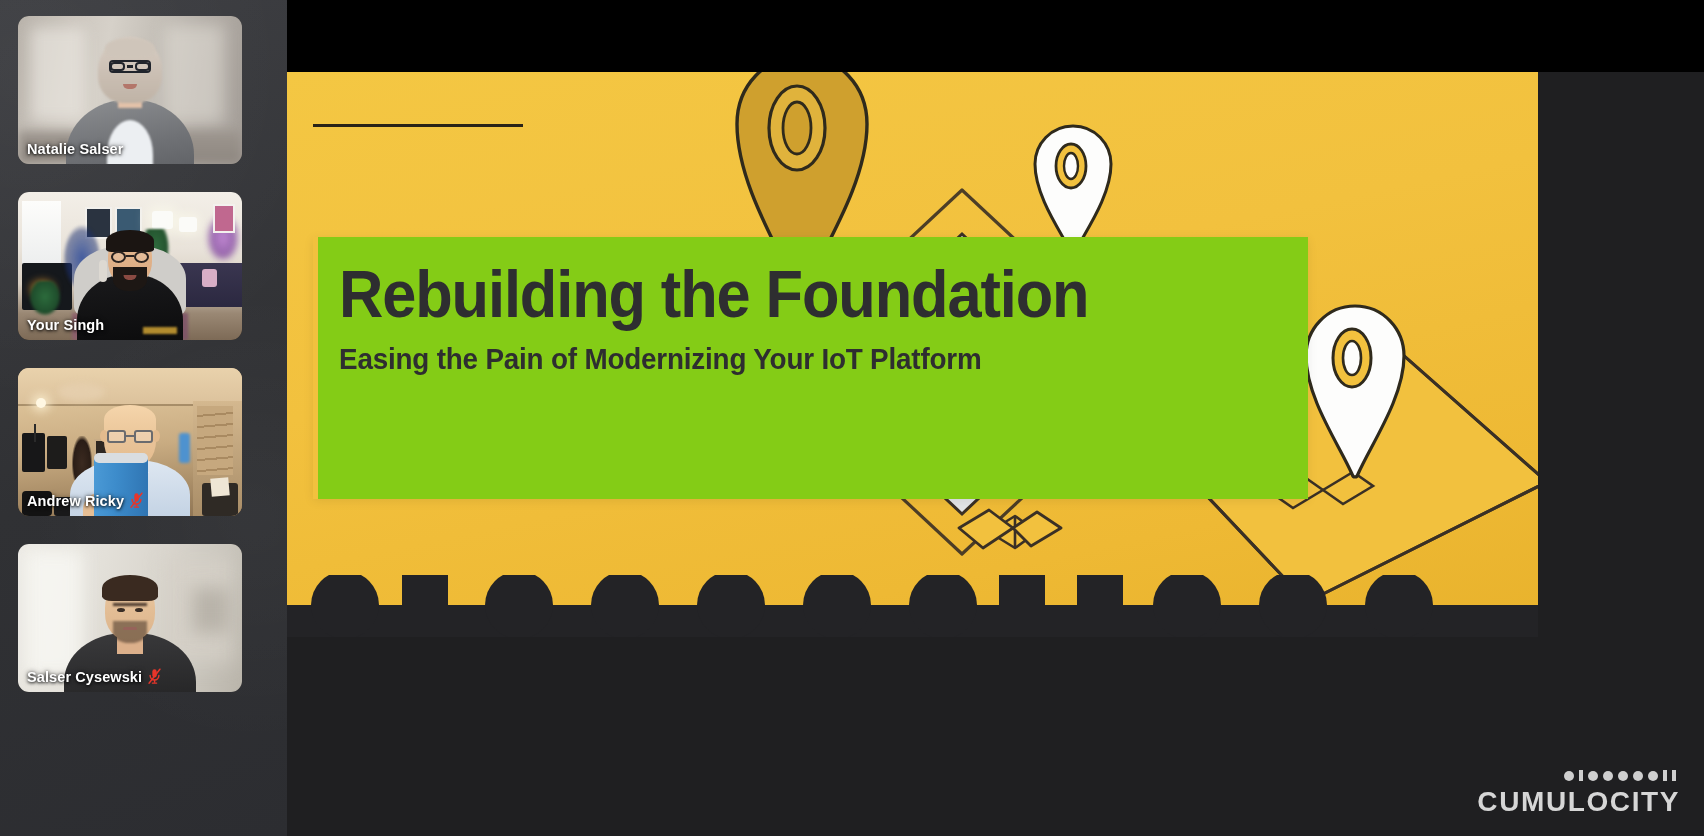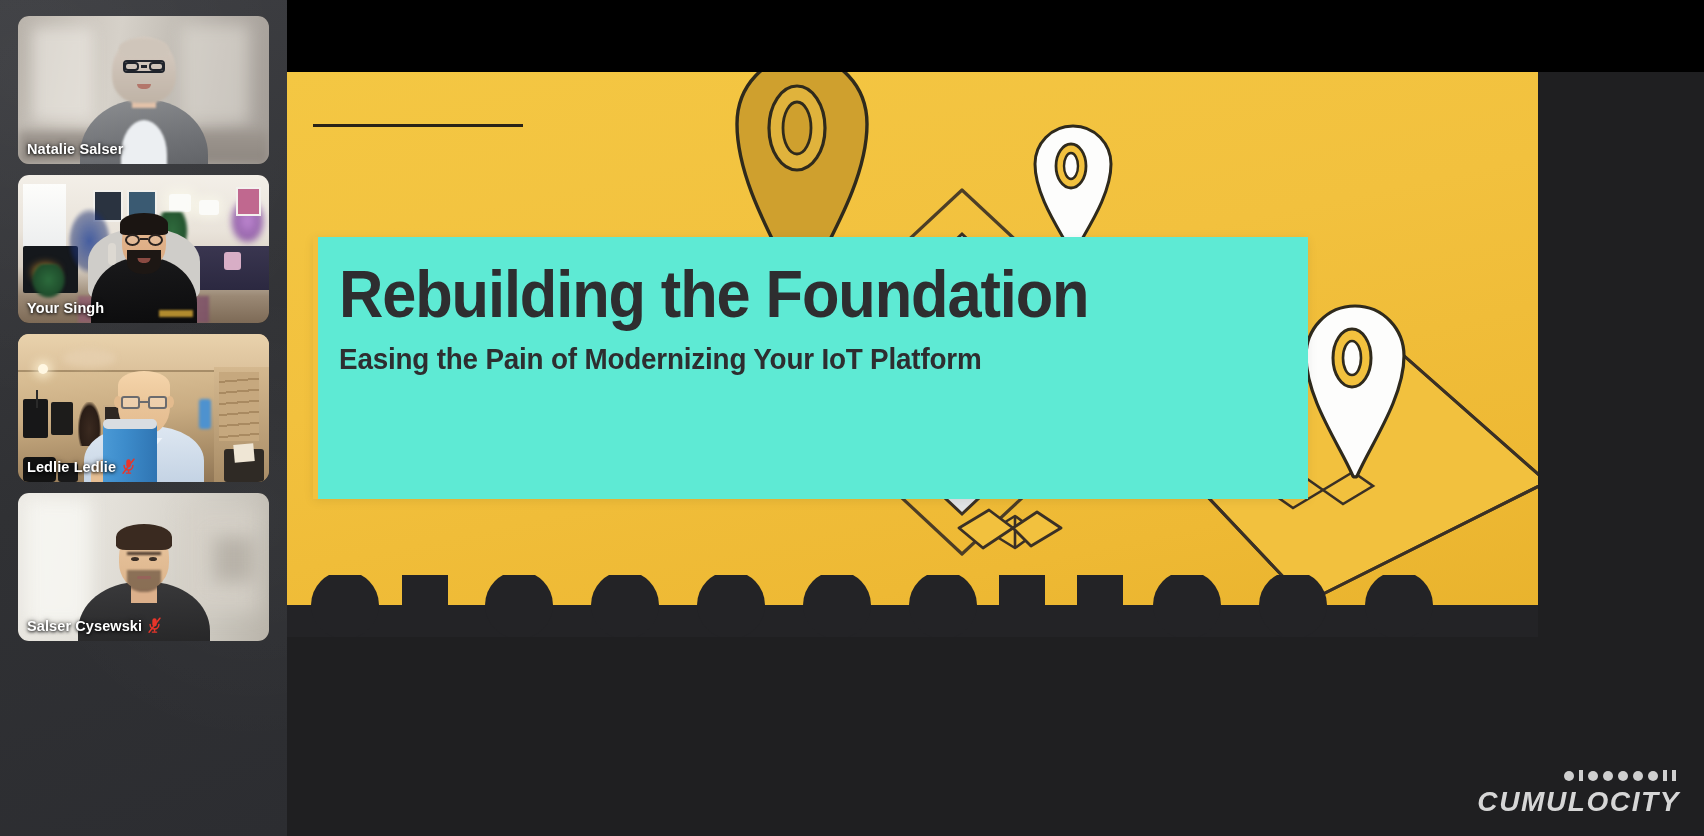--- a/index.html
+++ b/index.html
@@ -27,24 +27,24 @@
     content:""; position:absolute; inset:0;
     background:
       radial-gradient(circle at 10% 8%, rgba(255,255,255,0.045), transparent 42%),
       radial-gradient(circle at 88% 62%, rgba(255,255,255,0.03), transparent 40%),
       linear-gradient(160deg, #3b3c40 0%, #303134 55%, #2c2d31 100%);
     pointer-events:none;
   }
 
   .tile {
     position:relative;
-    width:251px; height:148px;
+    width:224px; height:148px;
     border-radius:11px;
     overflow:hidden;
-    margin-bottom:11px;
+    margin-bottom:28px;
     background:#111;
     z-index:2;
   }
 
   .tile-scene { position:absolute; inset:0; overflow:hidden; }
 
   .tile-name {
     position:absolute;
     left:9px; bottom:7px;
     display:flex; align-items:center; gap:5px;
@@ -221,21 +221,21 @@
 
   
   .iso{ position:absolute; pointer-events:none; }
 
   .pin{ position:absolute; }
 
   .card{
     position:absolute;
     left:26px; top:165px;
     width:995px; height:262px;
-    background:#5eead4;
+    background:#84cc16;
     box-shadow:0 2px 10px rgba(0,0,0,.08);
   }
   .card-accent{ position:absolute; left:0; top:0; width:5px; height:100%; background:#f2c13e;}
   .slide-title{
     position:absolute; left:26px; top:24px;
     font-family:"Liberation Sans", sans-serif;
     font-weight:bold;
     font-size:66px;
     line-height:1;
     letter-spacing:-1.2px;
@@ -260,21 +260,21 @@
 
   .stage-bottom{
     position:absolute; left:0; top:637px; width:100%; height:199px; background:#1f1f21;
   }
   .stage-right{
     position:absolute; left:1251px; top:72px; width:166px; height:565px; background:#1f1f21;
   }
 
   .logo{
     position:absolute; right:24px; bottom:18px;
-    display:flex; flex-direction:column; align-items:flex-end;font-style:italic;
+    display:flex; flex-direction:column; align-items:flex-end;
   }
   .logo-dots{ display:flex; align-items:center; gap:5px; margin-bottom:5px; margin-right:4px;}
   .ld-dot{ width:10px; height:10px; border-radius:50%; background:#cfcfcf; }
   .ld-bar{ width:4px; height:11px; background:#cfcfcf; }
   .logo-word{
     color:#d6d6d6; font-size:28px; font-weight:bold; letter-spacing:1.6px;
     font-family:"Liberation Sans", sans-serif;
   }
 </style>
 </head>
@@ -375,21 +375,21 @@
             <span class="t3-gl r"></span>
             <span class="t3-glb"></span>
           </div>
         <div class="t3-mouth"></div>
           <div class="t3-teeth"></div>
         <div class="t3-hand"></div>
           <div class="t3-cup"></div>
           <div class="t3-cupLip"></div>
       </div>
       <div class="tile-name">
-        <span class="nm">Ledlie Ledlie</span>
+        <span class="nm">Andrew Ricky</span>
         <svg class="mic-muted" viewBox="0 0 24 26">
           <rect x="8.5" y="1.5" width="7" height="13" rx="3.5" fill="#e8352a"></rect>
           <path d="M5 11.5a7 7 0 0 0 14 0" fill="none" stroke="#e8352a" stroke-width="2.4" stroke-linecap="round"></path>
           <rect x="11" y="18" width="2.3" height="5" fill="#e8352a"></rect>
           <rect x="7.5" y="22.4" width="9" height="2.2" rx="1.1" fill="#e8352a"></rect>
           <line x1="3.4" y1="23.6" x2="20.6" y2="1.4" stroke="#e8352a" stroke-width="2.6" stroke-linecap="round"></line>
         </svg>
       </div>
     </div>
 

